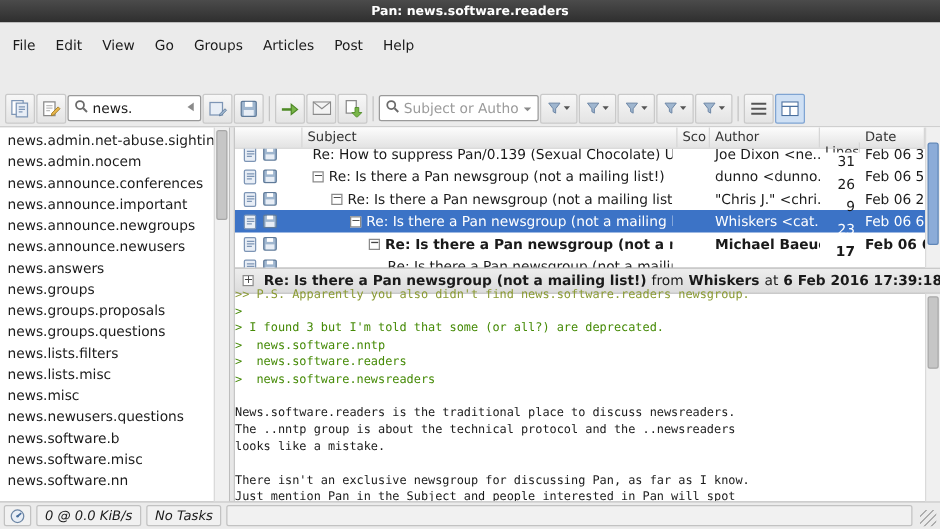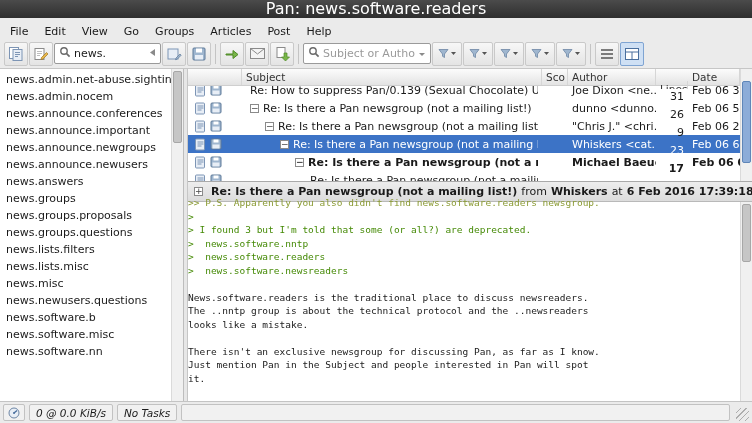--- a/index.html
+++ b/index.html
@@ -8,32 +8,32 @@
     width: 752px; height: 423px;
     font-family: "DejaVu Sans", "Liberation Sans", sans-serif;
     font-size: 11px; color: #1a1a1a; background: #ebebeb;
   }
   .window { width: 752px; height: 423px; display: flex; flex-direction: column; background: #ebebeb; }
 
   
   .titlebar {
     height: 18px; flex: 0 0 18px;
     background: linear-gradient(#4b4b4b, #2e2e2e);
-    color: #fff; font-weight: normal; font-size: 16px;
-    display: flex; align-items: flex-end; justify-content: center;
+    color: #fff; font-weight: bold; font-size: 10px;
+    display: flex; align-items: center; justify-content: center;
   }
 
   
   .menubar { height: 21px; flex: 0 0 21px; display: flex; align-items: stretch; padding-left: 2px; background: #ebebeb; }
-  .menu-item { padding: 7px 8px 0 8px; }
+  .menu-item { padding: 12px 8px 0 8px; }
 
   
   .toolbar {
     height: 30px; flex: 0 0 30px; display: flex; align-items: center;
-    gap: 1px; padding: 0 4px; background: #ebebeb; border-bottom: 1px solid #c6c6c6;
+    gap: 1px; padding: 0 4px; background: #ebebeb; border-bottom: 1px solid #c6c6c6; margin-top: 33px;
   }
   .tbtn {
     width: 24px; height: 24px; display: flex; align-items: center; justify-content: center;
     border: 1px solid #c9c9c9; border-radius: 2px;
     background: linear-gradient(#f7f7f7, #e4e4e4);
   }
   .tbtn.wide { width: 30px; gap: 1px; }
   .tbtn.active { background: #cfe0f4; border-color: #7fa4d2; }
   .tsep { width: 1px; height: 20px; background: #c4c4c4; margin: 0 3px; }
   .entry {

